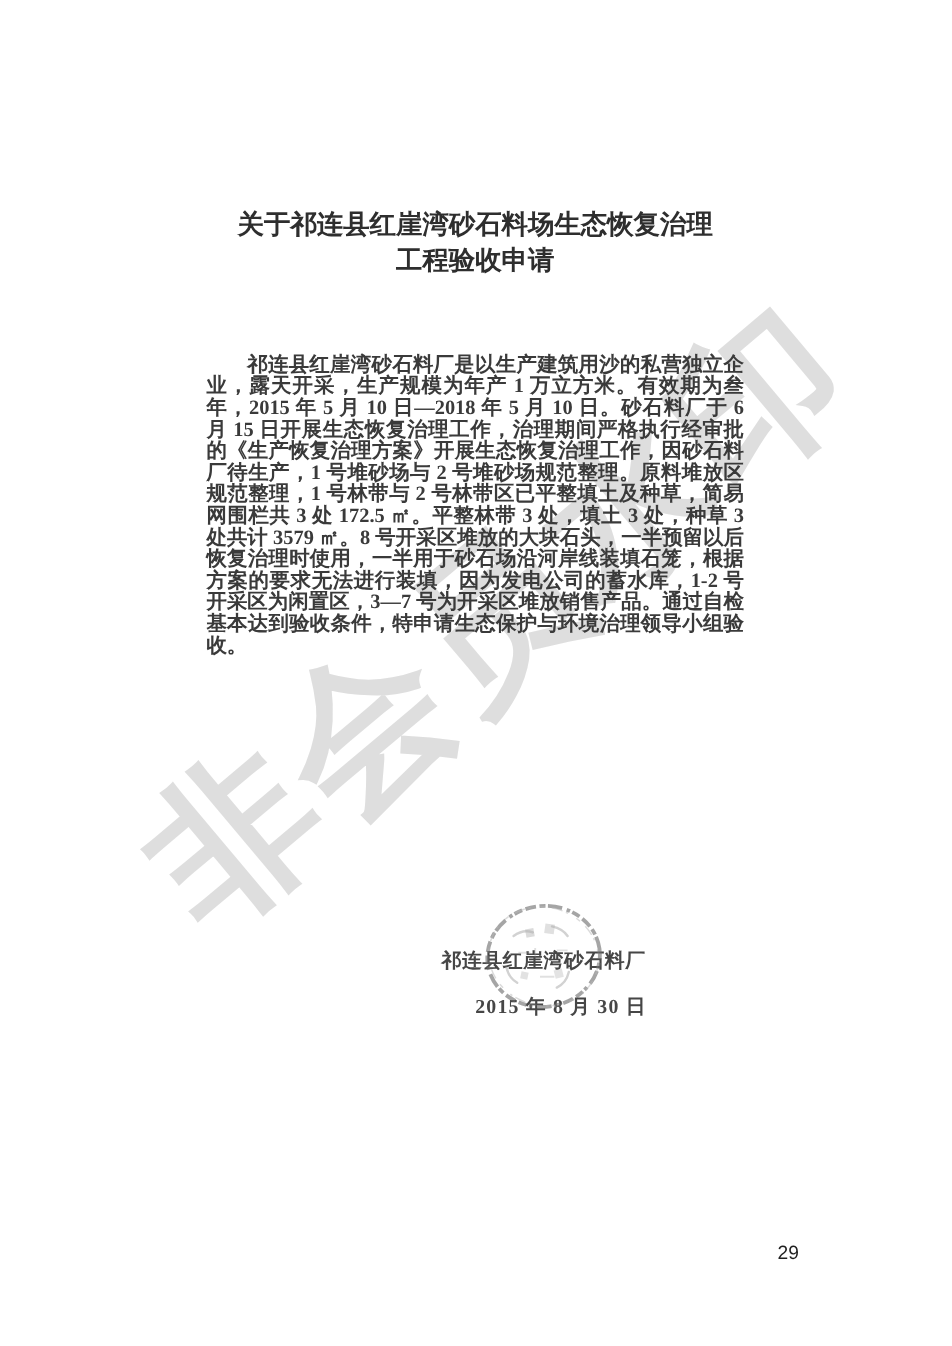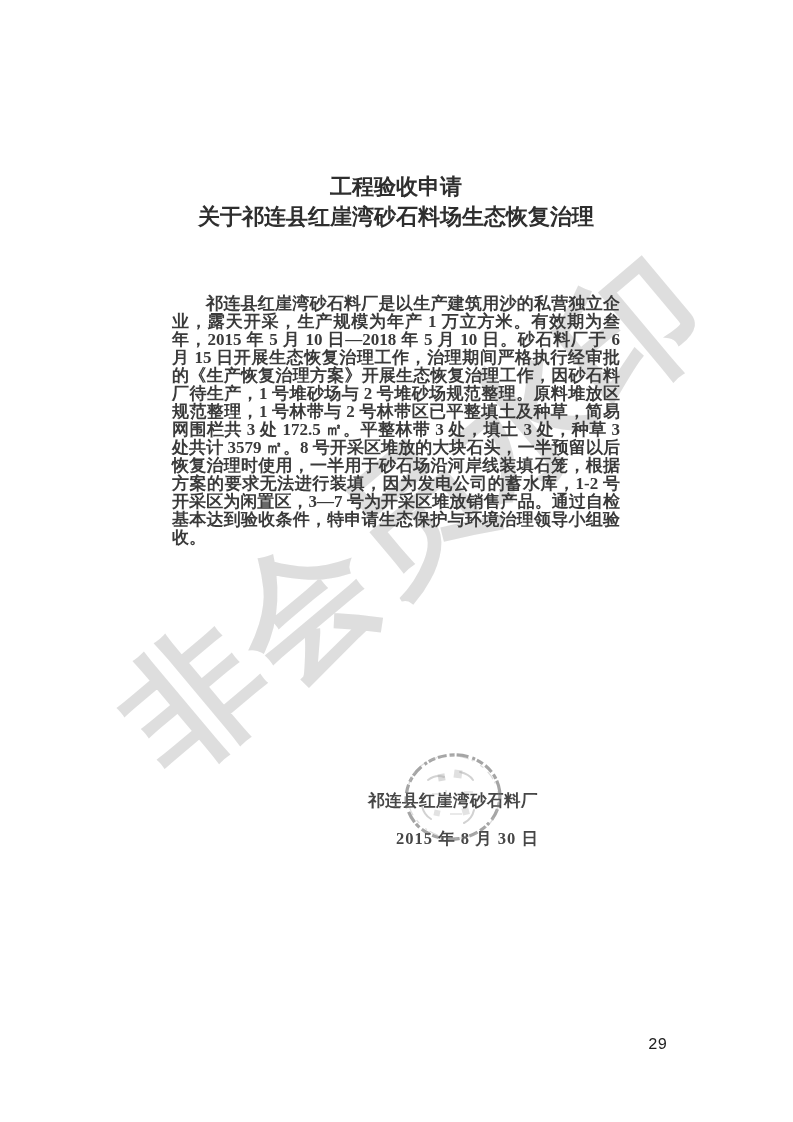--- a/index.html
+++ b/index.html
@@ -102,36 +102,36 @@
     z-index: 3;
     opacity: 0.6;
     filter: blur(0.4px);
     pointer-events: none;
   }
 
   .page-number {
     position: absolute;
     left: 648px;
     top: 1036px;
-    font-family: Liberation Mono, monospace;
+    font-family: Liberation Sans, sans-serif;
     font-size: 16px;
     color: #1f1f1f;
     z-index: 2;
   }
 </style>
 </head>
 <body>
 
 <div class="sheet">
 
   <div class="watermark">非会员水印</div>
 
   <h1 class="title">
+    <span class="tline">关于祁连县红崖湾砂石料场生态恢复治理</span>
     <span class="tline">工程验收申请</span>
-    <span class="tline">关于祁连县红崖湾砂石料场生态恢复治理</span>
   </h1>
 
 
   <p class="body-text">祁连县红崖湾砂石料厂是以生产建筑用沙的私营独立企业，露天开采，生产规模为年产 1 万立方米。有效期为叁年，2015 年 5 月 10 日—2018 年 5 月 10 日。砂石料厂于 6 月 15 日开展生态恢复治理工作，治理期间严格执行经审批的《生产恢复治理方案》开展生态恢复治理工作，因砂石料厂待生产，1 号堆砂场与 2 号堆砂场规范整理。原料堆放区规范整理，1 号林带与 2 号林带区已平整填土及种草，简易网围栏共 3 处 172.5 ㎡。平整林带 3 处，填土 3 处，种草 3 处共计 3579 ㎡。8 号开采区堆放的大块石头，一半预留以后恢复治理时使用，一半用于砂石场沿河岸线装填石笼，根据方案的要求无法进行装填，因为发电公司的蓄水库，1-2 号开采区为闲置区，3—7 号为开采区堆放销售产品。通过自检基本达到验收条件，特申请生态保护与环境治理领导小组验收。</p>
 
   <div class="sig-company">祁连县红崖湾砂石料厂</div>
 
   <div class="sig-date">2015 年 8 月 30 日</div>
 
   <svg class="stamp" viewBox="0 0 110 96" xmlns="http://www.w3.org/2000/svg" aria-hidden="true">

